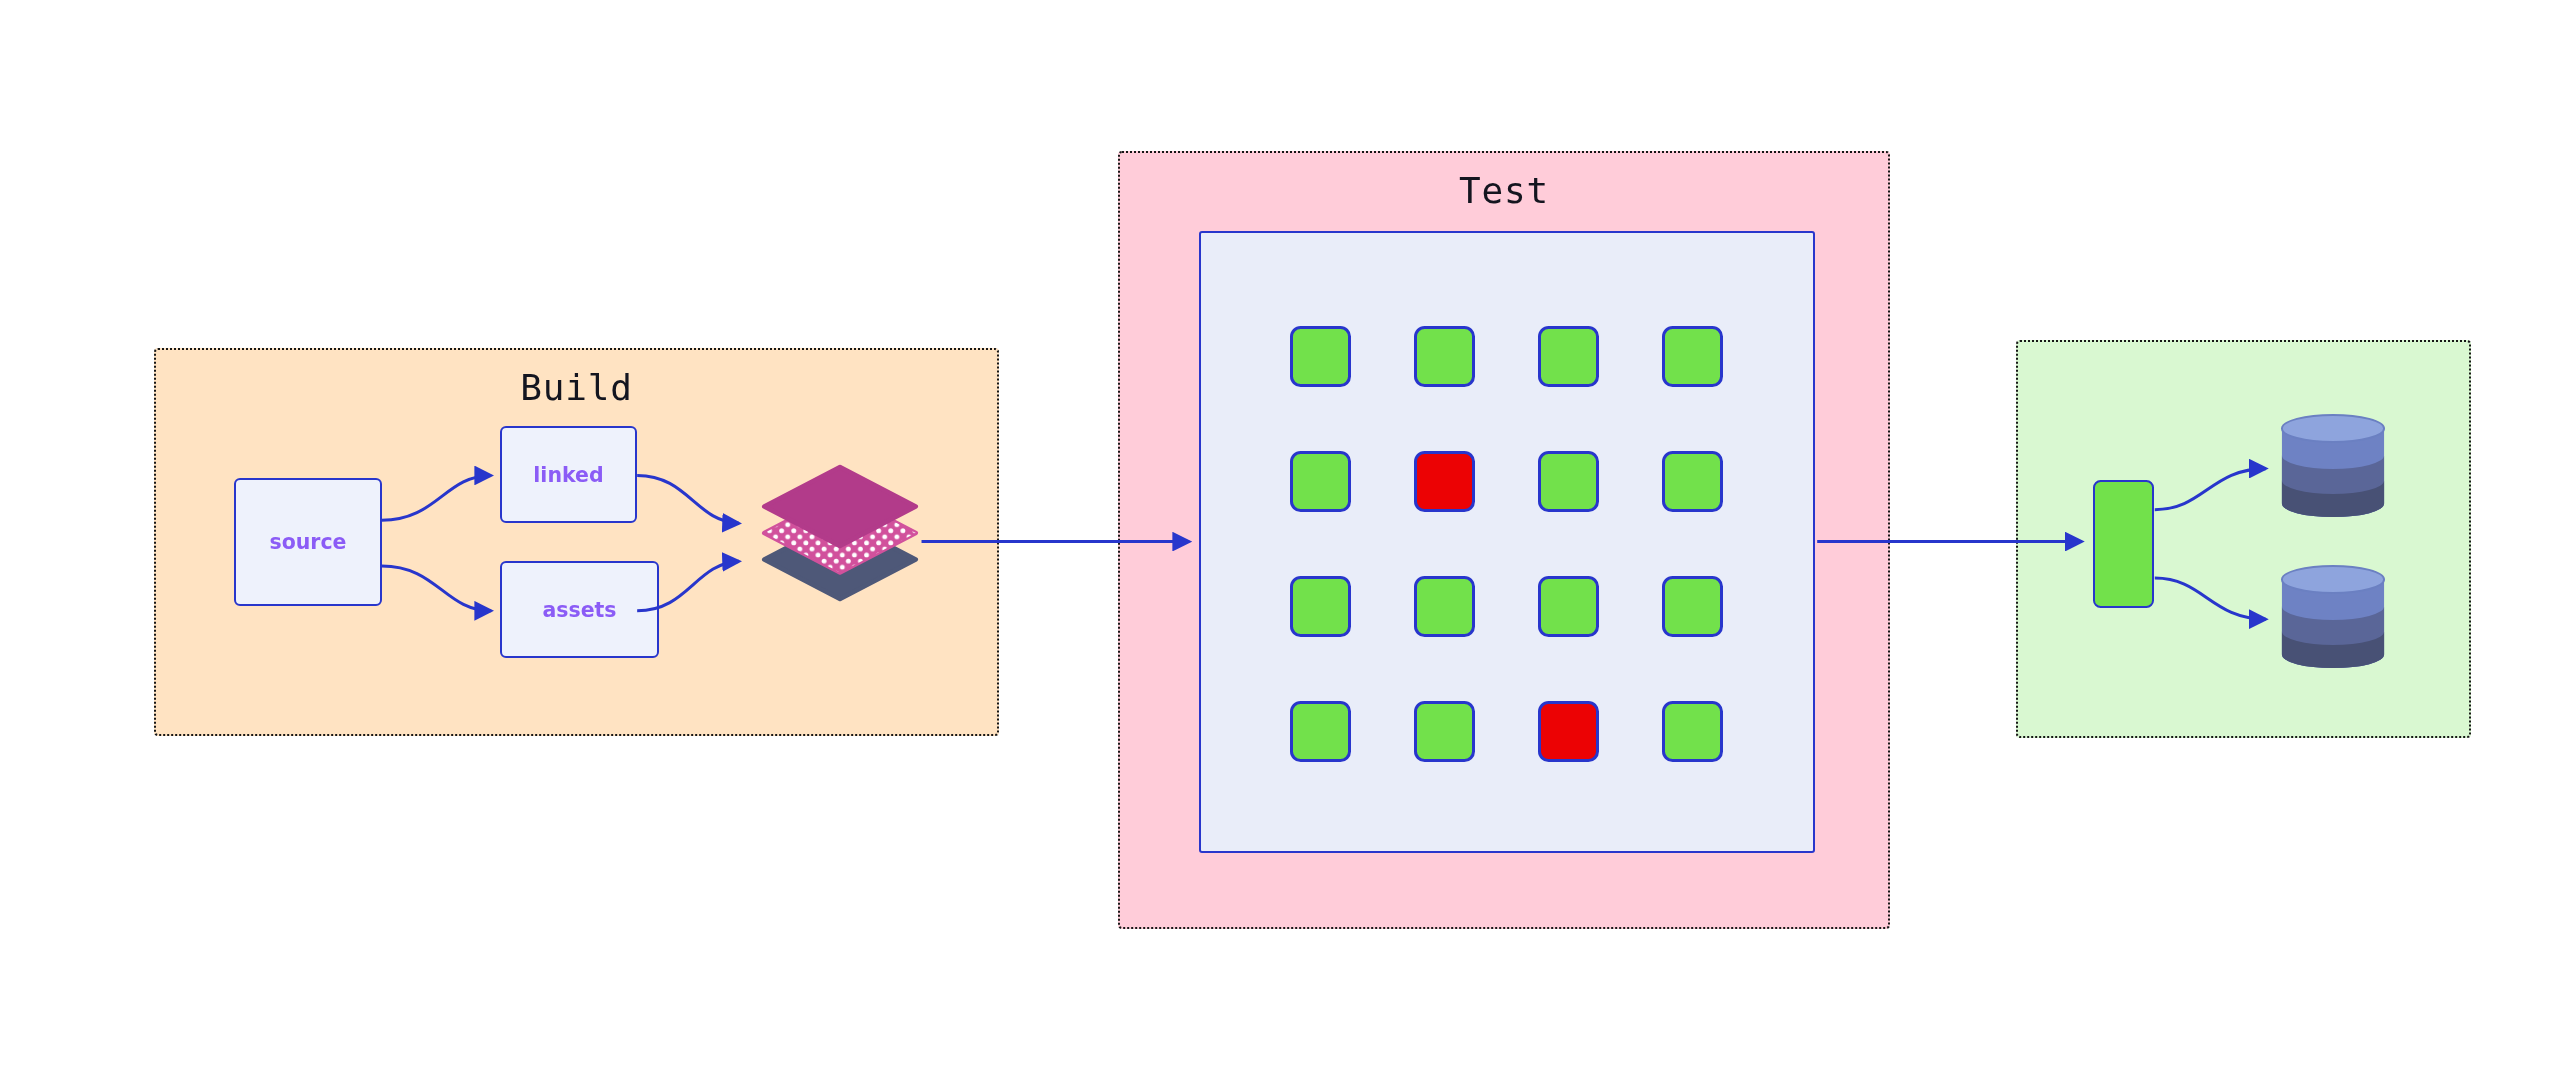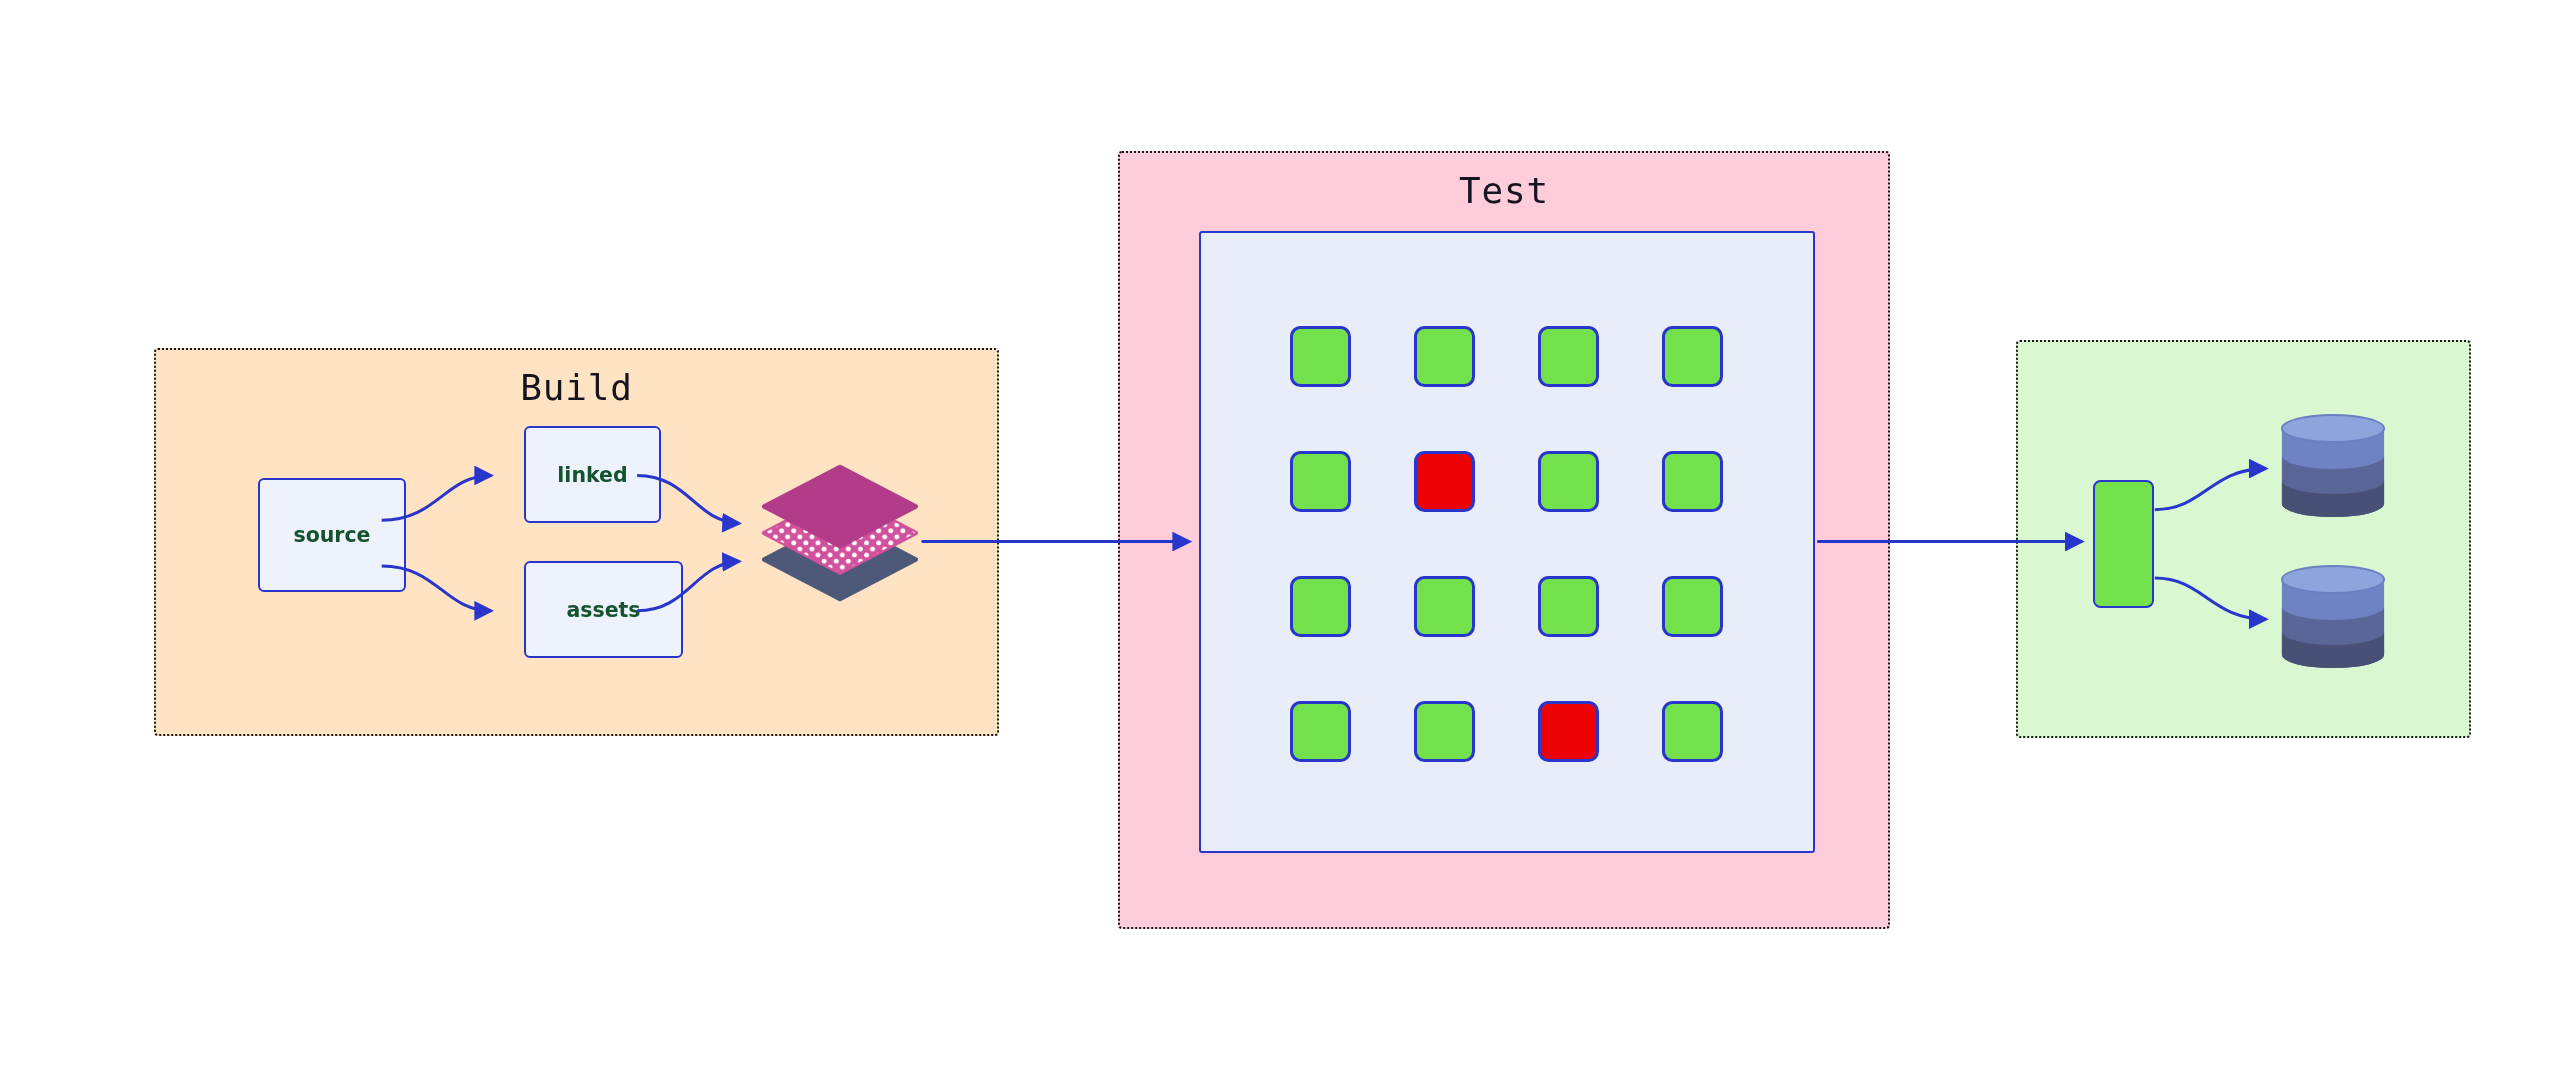--- a/index.html
+++ b/index.html
@@ -20,24 +20,24 @@
     font-family:"DejaVu Sans Mono", monospace;
     font-size:36px; font-weight:500; color:#14151f;
     letter-spacing:0.8px;
   }
   .node {
     position:absolute;
     background:#eef2fc;
     border:2.3px solid #2836cc;
     border-radius:6px;
     display:flex; align-items:center; justify-content:center;
-    font-size:20.5px; font-weight:bold; color:#14532d;margin-left:24px;
+    font-size:20.5px; font-weight:bold; color:#8b5cf6;
   }
   #build   { left:154px;  top:348px; width:845px; height:388px; }
-  #node-source { left:78px; top:128px; width:148px; height:114px; }
+  #node-source { left:78px; top:128px; width:148px; height:128px; }
   #node-linked { left:344px; top:76px; width:137px; height:97px; }
   #node-assets { left:344px; top:211px; width:159px; height:97px; }
   #layers-icon { position:absolute; left:604px; top:111px; }
 
   #test    { left:1118px; top:151px; width:772px; height:778px; }
   #test-panel {
     position:absolute; left:79px; top:78px; width:616px; height:622px;
     background:#e9edf9; border:2.3px solid #2836cc; border-radius:3px;
   }
   #test-grid {

